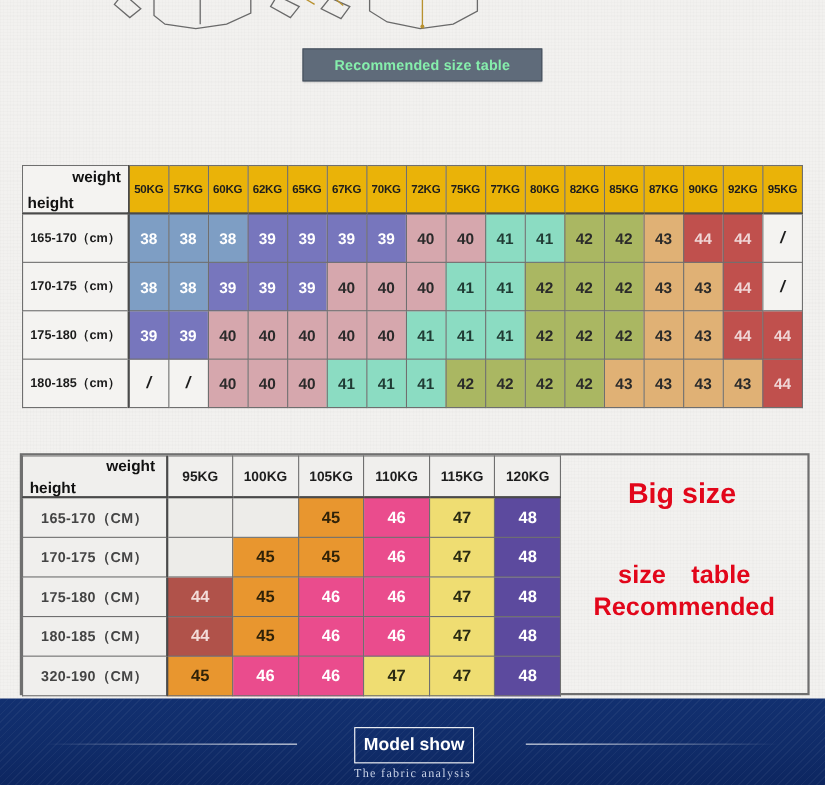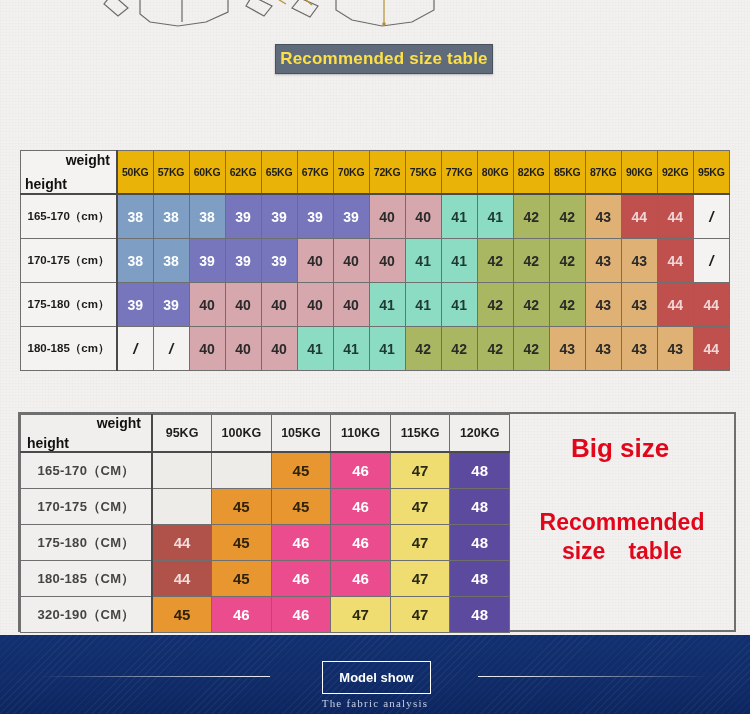--- a/index.html
+++ b/index.html
@@ -26,21 +26,21 @@
 
   
   .banner{
     position:absolute;left:275px;top:44px;width:216px;height:28px;
     background:#5f6b7a;
     border:1px solid #48525e;
     display:flex;align-items:center;justify-content:center;
     box-shadow:0 1px 2px rgba(0,0,0,0.25);
   }
   .banner-label{
-    color:#fde047;font-size:17px;font-weight:bold;letter-spacing:0.2px;
+    color:#86efac;font-size:13px;font-weight:bold;letter-spacing:0.2px;
     font-family:"Liberation Sans", sans-serif;
   }
 
   
   .tbl{
     border-collapse:collapse;
     table-layout:fixed;
     background:#f4f3f1;
   }
   .tbl td, .tbl th{
@@ -124,21 +124,21 @@
   }
   .blue-band .rule.left{left:40px;width:230px;}
   .blue-band .rule.right{
     left:478px;width:230px;
     background:linear-gradient(90deg, rgba(255,255,255,0.9) 0%, rgba(255,255,255,0.85) 15%, rgba(255,255,255,0) 100%);
   }
   .model-box{
     position:absolute;left:322px;top:26px;width:107px;height:31px;
     border:1px solid #ffffff;display:flex;align-items:center;justify-content:center;
   }
-  .model-box span{color:#fff;font-size:13px;font-weight:bold;}
+  .model-box span{color:#fff;font-size:16px;font-weight:bold;}
   .fabric-sub{
     position:absolute;left:0;top:62px;width:750px;text-align:center;
     color:#c6cfe4;font-size:11px;letter-spacing:1.2px;
     font-family:"Liberation Serif", serif;
   }
 </style>
 </head>
 <body>
 
 <div class="page">
@@ -337,22 +337,22 @@
             <td class="dcell2" style="background: rgb(239, 221, 114); color: rgb(42, 42, 18);">47</td>
             <td class="dcell2" style="background: rgb(239, 221, 114); color: rgb(42, 42, 18);">47</td>
             <td class="dcell2" style="background: rgb(92, 74, 158); color: rgb(255, 255, 255);">48</td>
           </tr>
         </tbody>
     </table>
   </div>
 
   <div class="big-size">Big size</div>
   <div class="rec-size">
+    <div>size　table</div>
     <div>Recommended</div>
-    <div>size　table</div>
   </div>
 
   <div class="blue-band">
     <div class="rule left"></div>
     <div class="rule right"></div>
     <div class="model-box">
       <span>Model show</span>
     </div>
     <div class="fabric-sub">The fabric analysis</div>
   </div>

